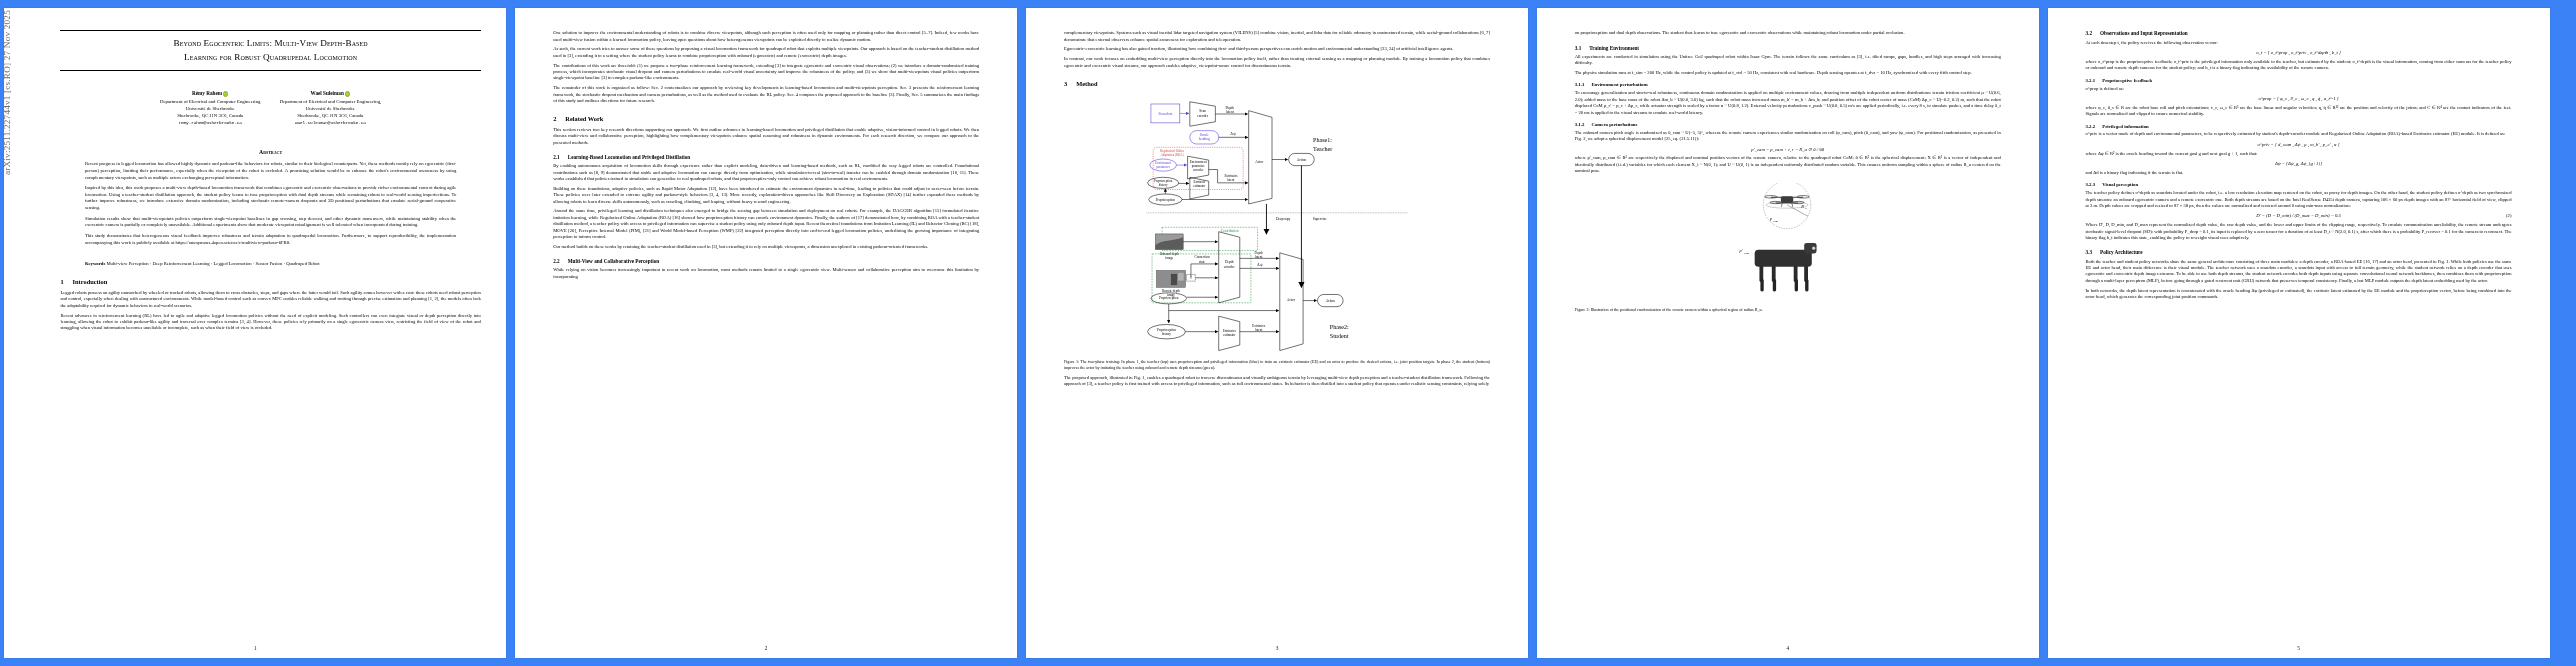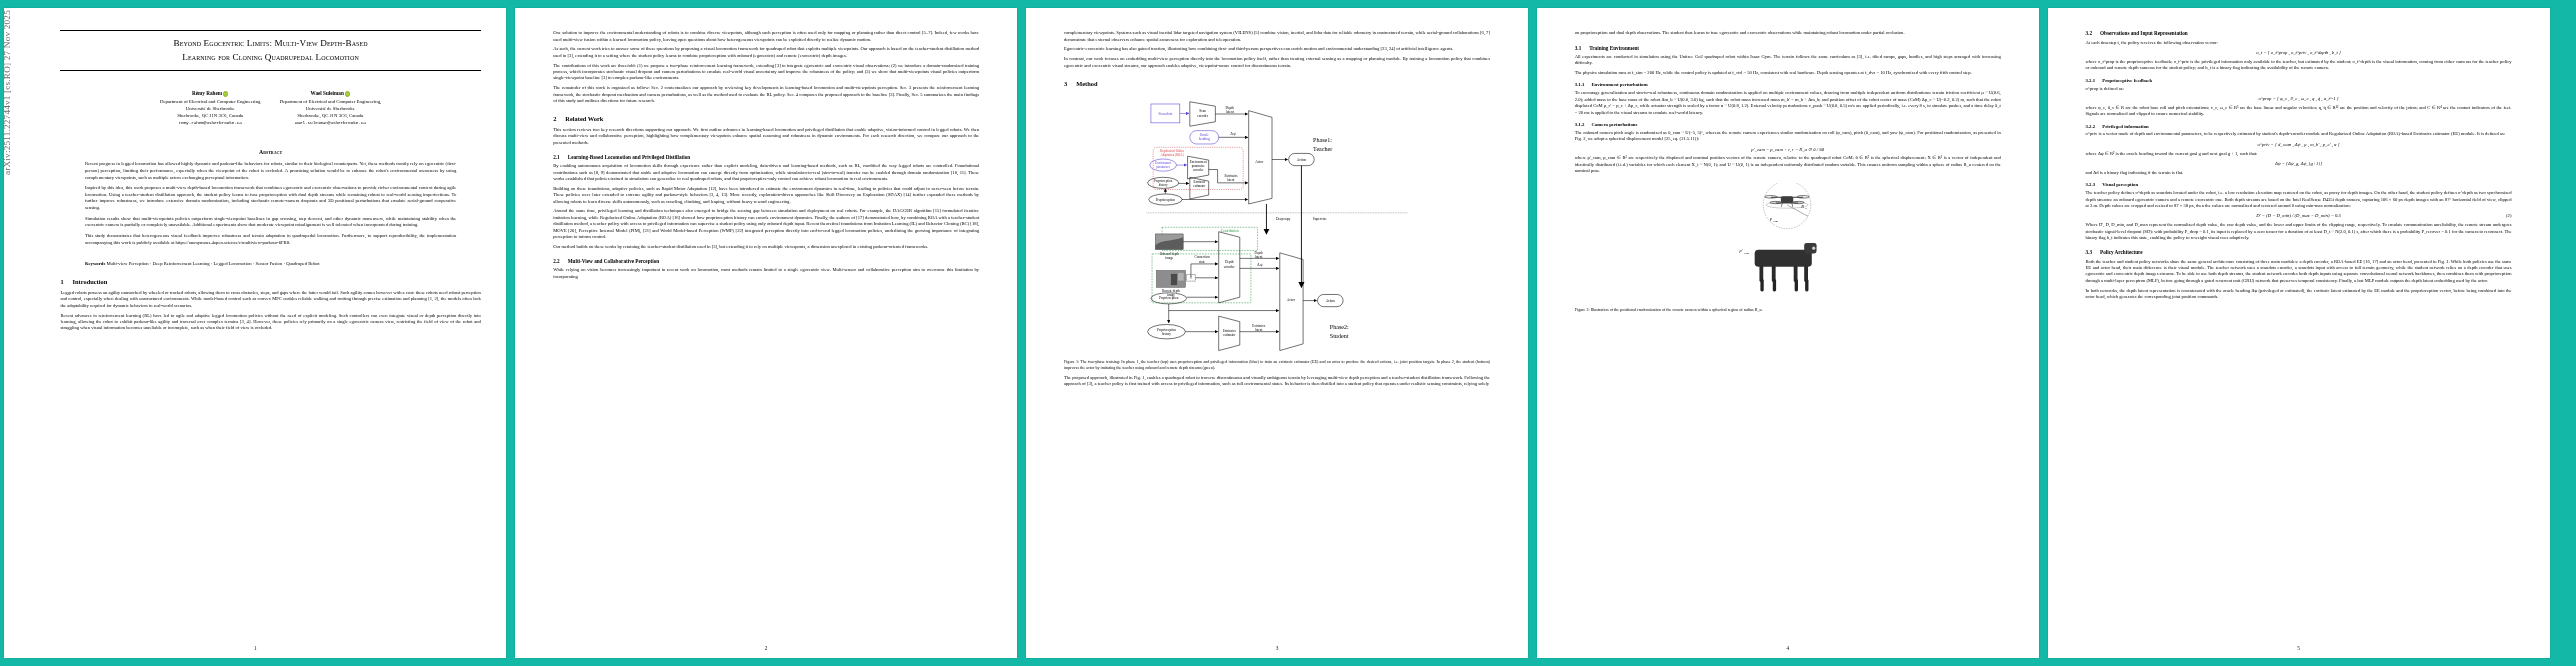--- a/index.html
+++ b/index.html
@@ -1,19 +1,19 @@
 <!DOCTYPE html>
 <html style="font-size:9px"><head>
 <meta charset="utf-8">
 <title>Paper spread</title>
 <style>
   html,body{margin:0;padding:0;background:#cfcfcf;}
   body{font-family:"Liberation Serif", serif;}
   .spread{
-    width:2576px;height:667px;background:#14b8a6;
+    width:2576px;height:667px;background:#3b82f6;
     display:flex;align-items:flex-start;gap:0;position:relative;overflow:hidden;
   }
   .page{
     background:#ffffff;width:502px;height:650px;margin:8.3px 4.4px 0 4.4px;
     position:relative;box-shadow:0 0 1.1px rgba(0,0,0,.25);flex:0 0 auto;overflow:hidden;
   }
   .page-inner{position:absolute;left:38px;right:38px;top:22px;bottom:19px;}
   .pgnum{position:absolute;bottom:7.8px;left:0;right:0;text-align:center;font-size:5.3px;color:#111;}
 
   
@@ -64,21 +64,21 @@
 <body>
 
 <div class="spread">
 
   <div class="page">
     <div class="arxiv-stamp">arXiv:2511.22744v1  [cs.RO]  27 Nov 2025</div>
     <div class="page-inner" style="left:56px;right:25.6px;">
       <div class="rule"></div>
       <div class="title">
         <div>Beyond Egocentric Limits: Multi-View Depth-Based</div>
-        <div>Learning for Cloning Quadrupedal Locomotion</div>
+        <div>Learning for Robust Quadrupedal Locomotion</div>
       </div>
       <div class="rule thin"></div>
 
       <div class="authors">
         <div class="author">
           <div class="nm"><span>Rémy Rahem</span><span class="orcid"></span></div>
           <div>Department of Electrical and Computer Engineering</div>
           <div>Université de Sherbrooke</div>
           <div>Sherbrooke, QC J1N 3C6, Canada</div>
           <div class="mono">remy.rahem@usherbrooke.ca</div>

